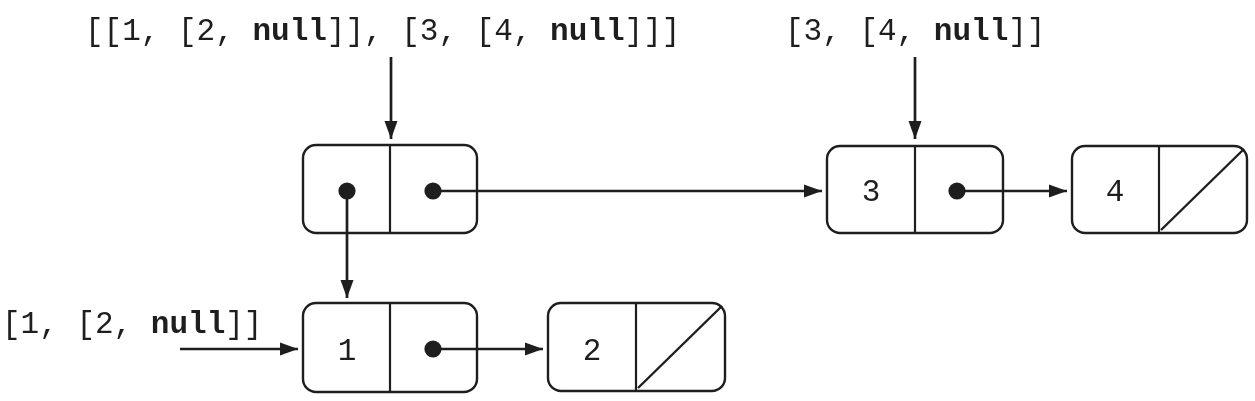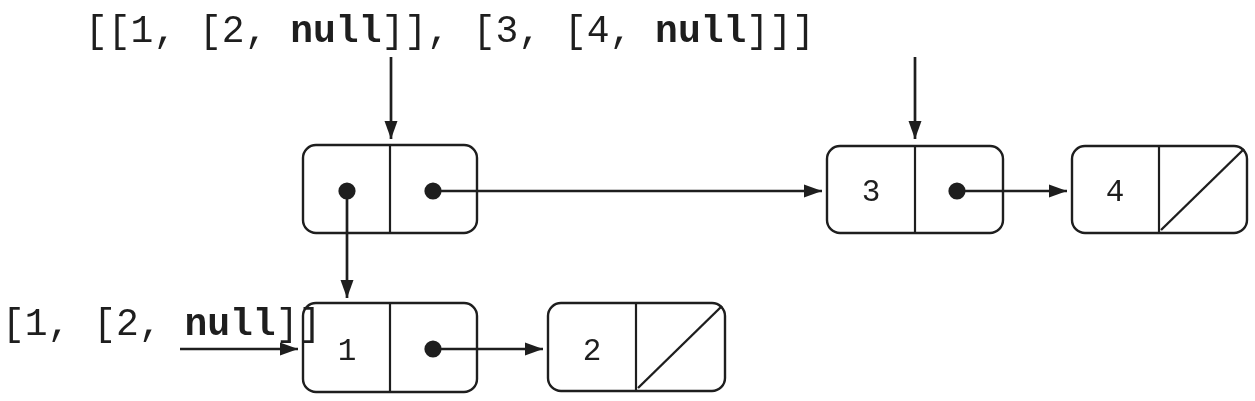--- a/index.html
+++ b/index.html
@@ -3,21 +3,21 @@
 <meta charset="utf-8">
 <style>
   :root { --ink:#1e1e1e; --bg:#ffffff; }
   html,body { margin:0; padding:0; background:var(--bg); }
   .stage {
     position:relative; width:1255px; height:401px;
     background:var(--bg); overflow:hidden;
     font-family:"Liberation Mono","DejaVu Sans Mono",monospace;
   }
   .code-label {
-    position:absolute; font-size:38px; line-height:31px;
+    position:absolute; font-size:31px; line-height:31px;
     color:var(--ink); white-space:pre; letter-spacing:0;
   }
   .code-label .b { font-weight:bold; }
   svg.layer { position:absolute; left:0; top:0; display:block; }
   .box     { fill:none; stroke:var(--ink); stroke-width:2.4; }
   .divider { stroke:var(--ink); stroke-width:2.2; }
   .wire    { stroke:var(--ink); stroke-width:2.7; fill:none; }
   .slash   { stroke:var(--ink); stroke-width:2.4; }
   .dot     { fill:var(--ink); }
   .num {
@@ -77,16 +77,17 @@
     <g>
       <rect class="box" x="548" y="303" width="177" height="88" rx="13"></rect>
       <line class="divider" x1="636" y1="303" x2="636" y2="391"></line>
       <text class="num" x="592" y="360">2</text>
       <line class="slash" x1="638" y1="388" x2="722" y2="306"></line>
     </g>
   </svg>
 
   <div class="code-label" style="left:85px; top:16px;"><span>[[1, [2, </span><span class="b">null</span><span>]], [3, [4, </span><span class="b">null</span><span>]]]</span></div>
 
+  <div class="code-label" style="left:785px; top:16px;"><span>[3, [4, </span><span class="b">null</span><span>]]</span></div>
 
   <div class="code-label" style="left:2px; top:309px;"><span>[1, [2, </span><span class="b">null</span><span>]]</span></div>
 
 </div>
 
 </body></html>

